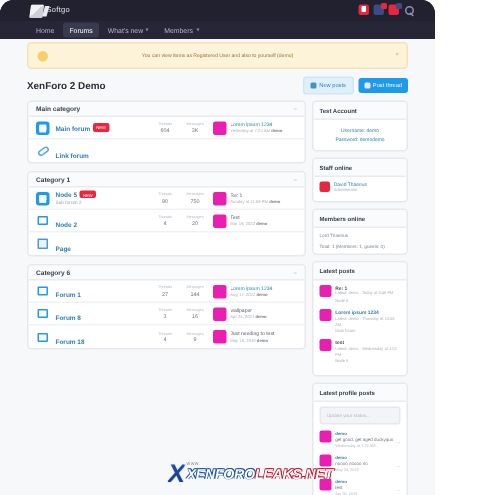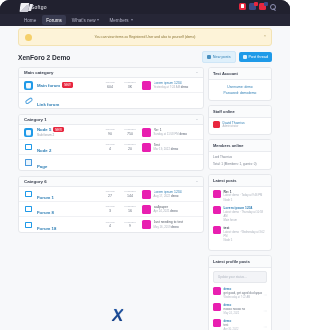--- a/index.html
+++ b/index.html
@@ -587,15 +587,21 @@
         </div>
       </div>
     </div>
 
     <div class="mask-bl"></div>
     <div class="mask-br"></div>
   </div>
 
   <div class="wm">
     <span class="wm-x">X</span>
+    <span class="wm-txt">
+      <span class="wm-small">WWW.</span>
+      <span class="wm-main">
+        <span>XENFORO</span><span class="red">LEAKS.NET</span>
+      </span>
+    </span>
   </div>
 
 </div>
 
 </body></html>

